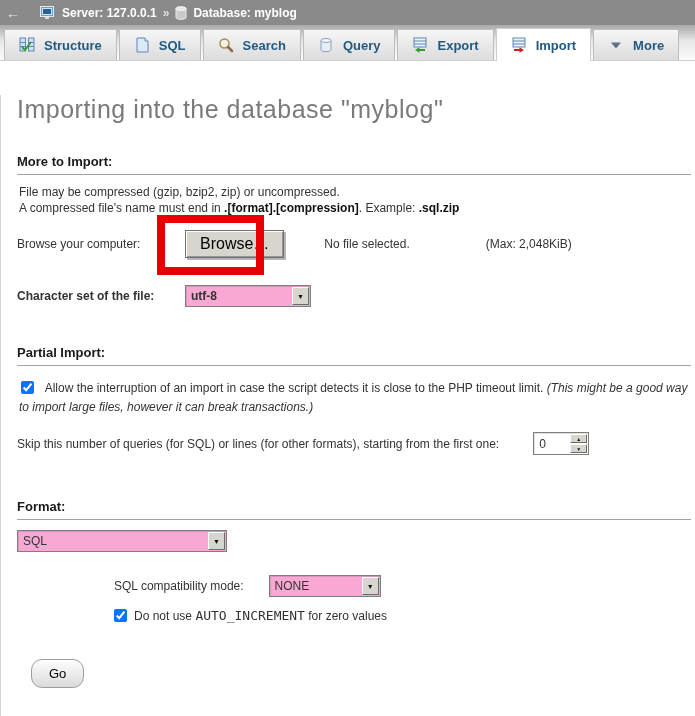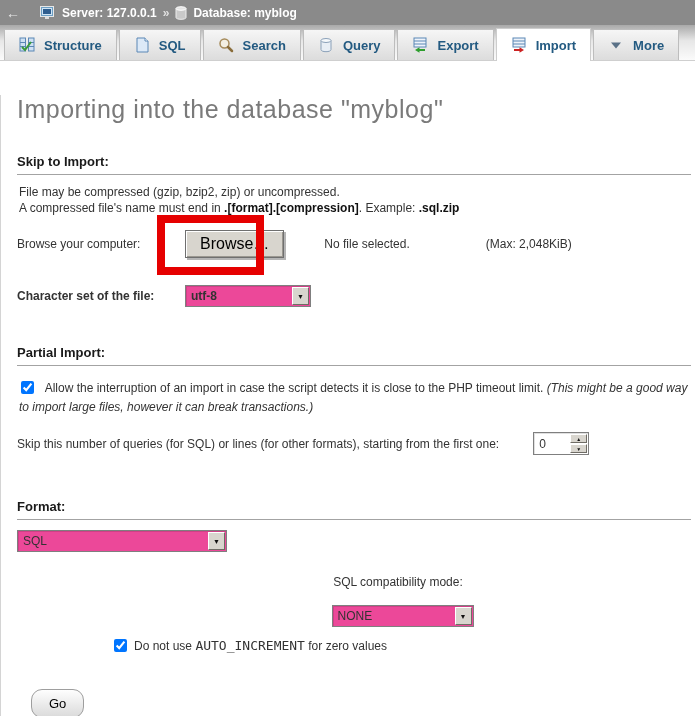--- a/index.html
+++ b/index.html
@@ -61,49 +61,49 @@
   
   .classic-btn {
     font-family:"Liberation Sans", sans-serif; font-size:16px; color:#000;
     background:#d8d5ce; padding:4px 14px; cursor:pointer;
     border:1px solid #6f6f6f;
     box-shadow:inset 1px 1px 0 #ffffff, inset -1px -1px 0 #9a9790, 2px 2px 0 #b5b5b5;
   }
 
   
   .classic-select {
-    display:inline-flex; align-items:stretch; height:22px; background:#ec4899;
+    display:inline-flex; align-items:stretch; height:22px; background:#f9a8d4;
     border:1px solid #7f7f7f; box-shadow:inset 1px 1px 0 rgba(0,0,0,0.12);
     cursor:pointer;
   }
   .sel-value { flex:1; padding:3px 4px 0 5px; font-size:12px; color:#333; overflow:hidden; white-space:nowrap; }
   .sel-btn {
     width:17px; margin:1px; background:#d8d5ce; display:flex; align-items:center; justify-content:center;
     border:1px solid; border-color:#ffffff #6f6c65 #6f6c65 #ffffff; font-size:7px; color:#111;
   }
   .w-charset { width:126px; }
   .w-format  { width:210px; margin:10px 0 0 0; }
-  .w-compat  { width:142px; }
+  .w-compat  { width:112px; }
 
   
   .spinbox {
     display:inline-flex; align-items:stretch; width:56px; height:23px; background:#fff;
     border:1px solid #7f7f7f; box-shadow:inset 1px 1px 0 rgba(0,0,0,0.12);
   }
   .spin-val { flex:1; padding:4px 0 0 5px; font-size:12px; color:#333; }
   .spin-btns { display:flex; flex-direction:column; width:17px; margin:1px; gap:1px; }
   .spin-btn {
     flex:1; background:#d8d5ce; display:flex; align-items:center; justify-content:center;
     border:1px solid; border-color:#ffffff #6f6c65 #6f6c65 #ffffff; font-size:5px; color:#111; cursor:pointer;
   }
 
   .skip-row { margin-top:15px; }
   .skip-label { margin-right:18px; }
 
-  .compat-row { margin:23px 0 0 97px; align-items:center;flex-direction:column; }
+  .compat-row { margin:23px 0 0 97px; align-items:center; }
   .compat-row .clabel { margin-right:9px; }
   .zero-row { margin:11px 0 0 97px; display:flex; align-items:center; gap:7px; }
   code.mono { font-family:"DejaVu Sans Mono", monospace; font-size:13px; color:#333; }
 
   input[type="checkbox"] { width:13px; height:13px; margin:0 8px 0 2px; vertical-align:-2px; }
   .zero-row input[type="checkbox"], .allow input[type="checkbox"] { cursor:pointer; }
 
   .maxsize { margin-left:60px; color:#333; }
   .nofile { margin-left:24px; color:#333; }
 
@@ -217,21 +217,21 @@
         <path d="M3 5.5 h10 l-5 6 z" fill="#5a7187"></path>
       </svg>
     </span>
     <span>More</span>
   </div>
 </div>
 
 <div class="content">
   <h1 class="page-title">Importing into the database "myblog"</h1>
 
-  <h3 class="section-heading mt-file">Skip to Import:</h3>
+  <h3 class="section-heading mt-file">More to Import:</h3>
   <p class="info">
     <span>File may be compressed (gzip, bzip2, zip) or uncompressed.</span><br>
     <span>A compressed file's name must end in </span><b>.[format].[compression]</b><span>. Example: </span><b>.sql.zip</b>
   </p>
 
   <div class="form-row" style="margin-top:14px;">
     <span class="label-col">Browse your computer:</span>
     <button class="classic-btn">Browse…</button>
     <span class="nofile">No file selected.</span>
     <span class="maxsize">(Max: 2,048KiB)</span>

